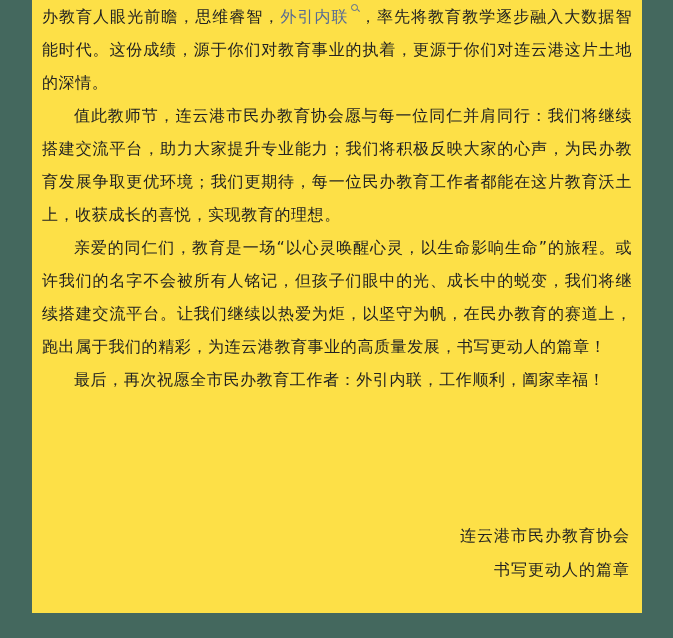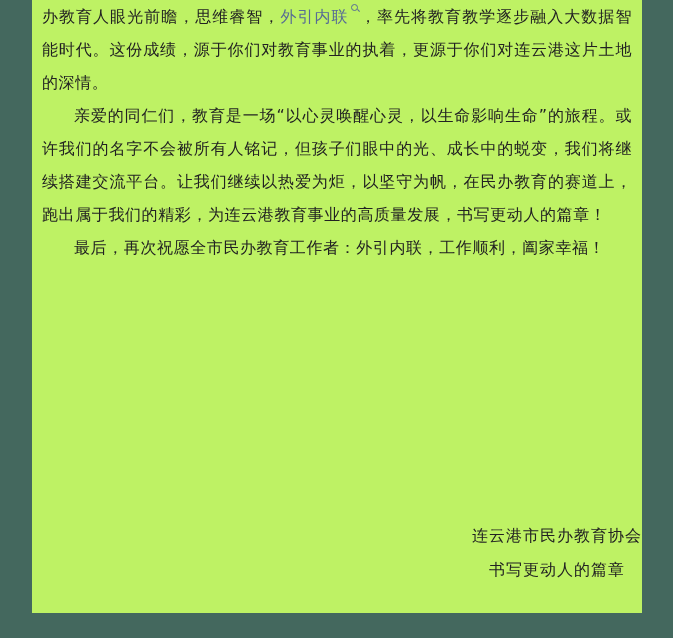--- a/index.html
+++ b/index.html
@@ -3,44 +3,45 @@
 <meta charset="utf-8">
 <style>
   html, body { margin: 0; padding: 0; }
   body {
     width: 673px; height: 638px; overflow: hidden;
     background: #44685e;
     font-family: "DejaVu Sans", "Liberation Sans", sans-serif;
   }
   .card {
     position: absolute; left: 32px; top: 0; width: 610px; height: 613px;
-    background: #bef264;
+    background: #fde047;
   }
   .content {
     position: absolute; left: 10px; top: 0; width: 590px;
     color: #222222; font-size: 16px; line-height: 33px;
     letter-spacing: 0.6px;
   }
   .content p { margin: 0; text-align: justify; }
   .indent { text-indent: 2em; }
   .link { color: #576b95; }
   .search-icon { display: inline-block; position: relative; width: 9px; height: 10px; vertical-align: 8px; margin-left: 2px; }
   .search-icon::before { content: ""; position: absolute; left: 0; top: 0; width: 5px; height: 5px; border: 1.2px solid #576b95; border-radius: 50%; }
   .search-icon::after { content: ""; position: absolute; left: 6px; top: 6px; width: 3px; height: 1.2px; background: #576b95; transform: rotate(45deg); }
   .signature {
-    position: absolute; right: 0; top: 519px; text-align: center;
+    position: absolute; right: 12px; top: 519px; text-align: right;
     color: #222222; font-size: 16px; line-height: 34px; letter-spacing: 1px;
   }
 </style>
 </head>
 <body>
 
 <div class="card">
   <div class="content">
     <p><span>办教育人眼光前瞻，思维睿智，</span><span class="link"><span>外引内联</span><span class="search-icon"></span></span><span>，率先将教育教学逐步融入大数据智能时代。这份成绩，源于你们对教育事业的执着，更源于你们对连云港这片土地的深情。</span></p>
+    <p class="indent">值此教师节，连云港市民办教育协会愿与每一位同仁并肩同行：我们将继续搭建交流平台，助力大家提升专业能力；我们将积极反映大家的心声，为民办教育发展争取更优环境；我们更期待，每一位民办教育工作者都能在这片教育沃土上，收获成长的喜悦，实现教育的理想。</p>
     <p class="indent">亲爱的同仁们，教育是一场“以心灵唤醒心灵，以生命影响生命”的旅程。或许我们的名字不会被所有人铭记，但孩子们眼中的光、成长中的蜕变，我们将继续搭建交流平台。让我们继续以热爱为炬，以坚守为帆，在民办教育的赛道上，跑出属于我们的精彩，为连云港教育事业的高质量发展，书写更动人的篇章！</p>
     <p class="indent">最后，再次祝愿全市民办教育工作者：外引内联，工作顺利，阖家幸福！</p>
   </div>
   <div class="signature">
     <div>连云港市民办教育协会</div>
     <div>书写更动人的篇章</div>
   </div>
 </div>
 
 </body></html>

